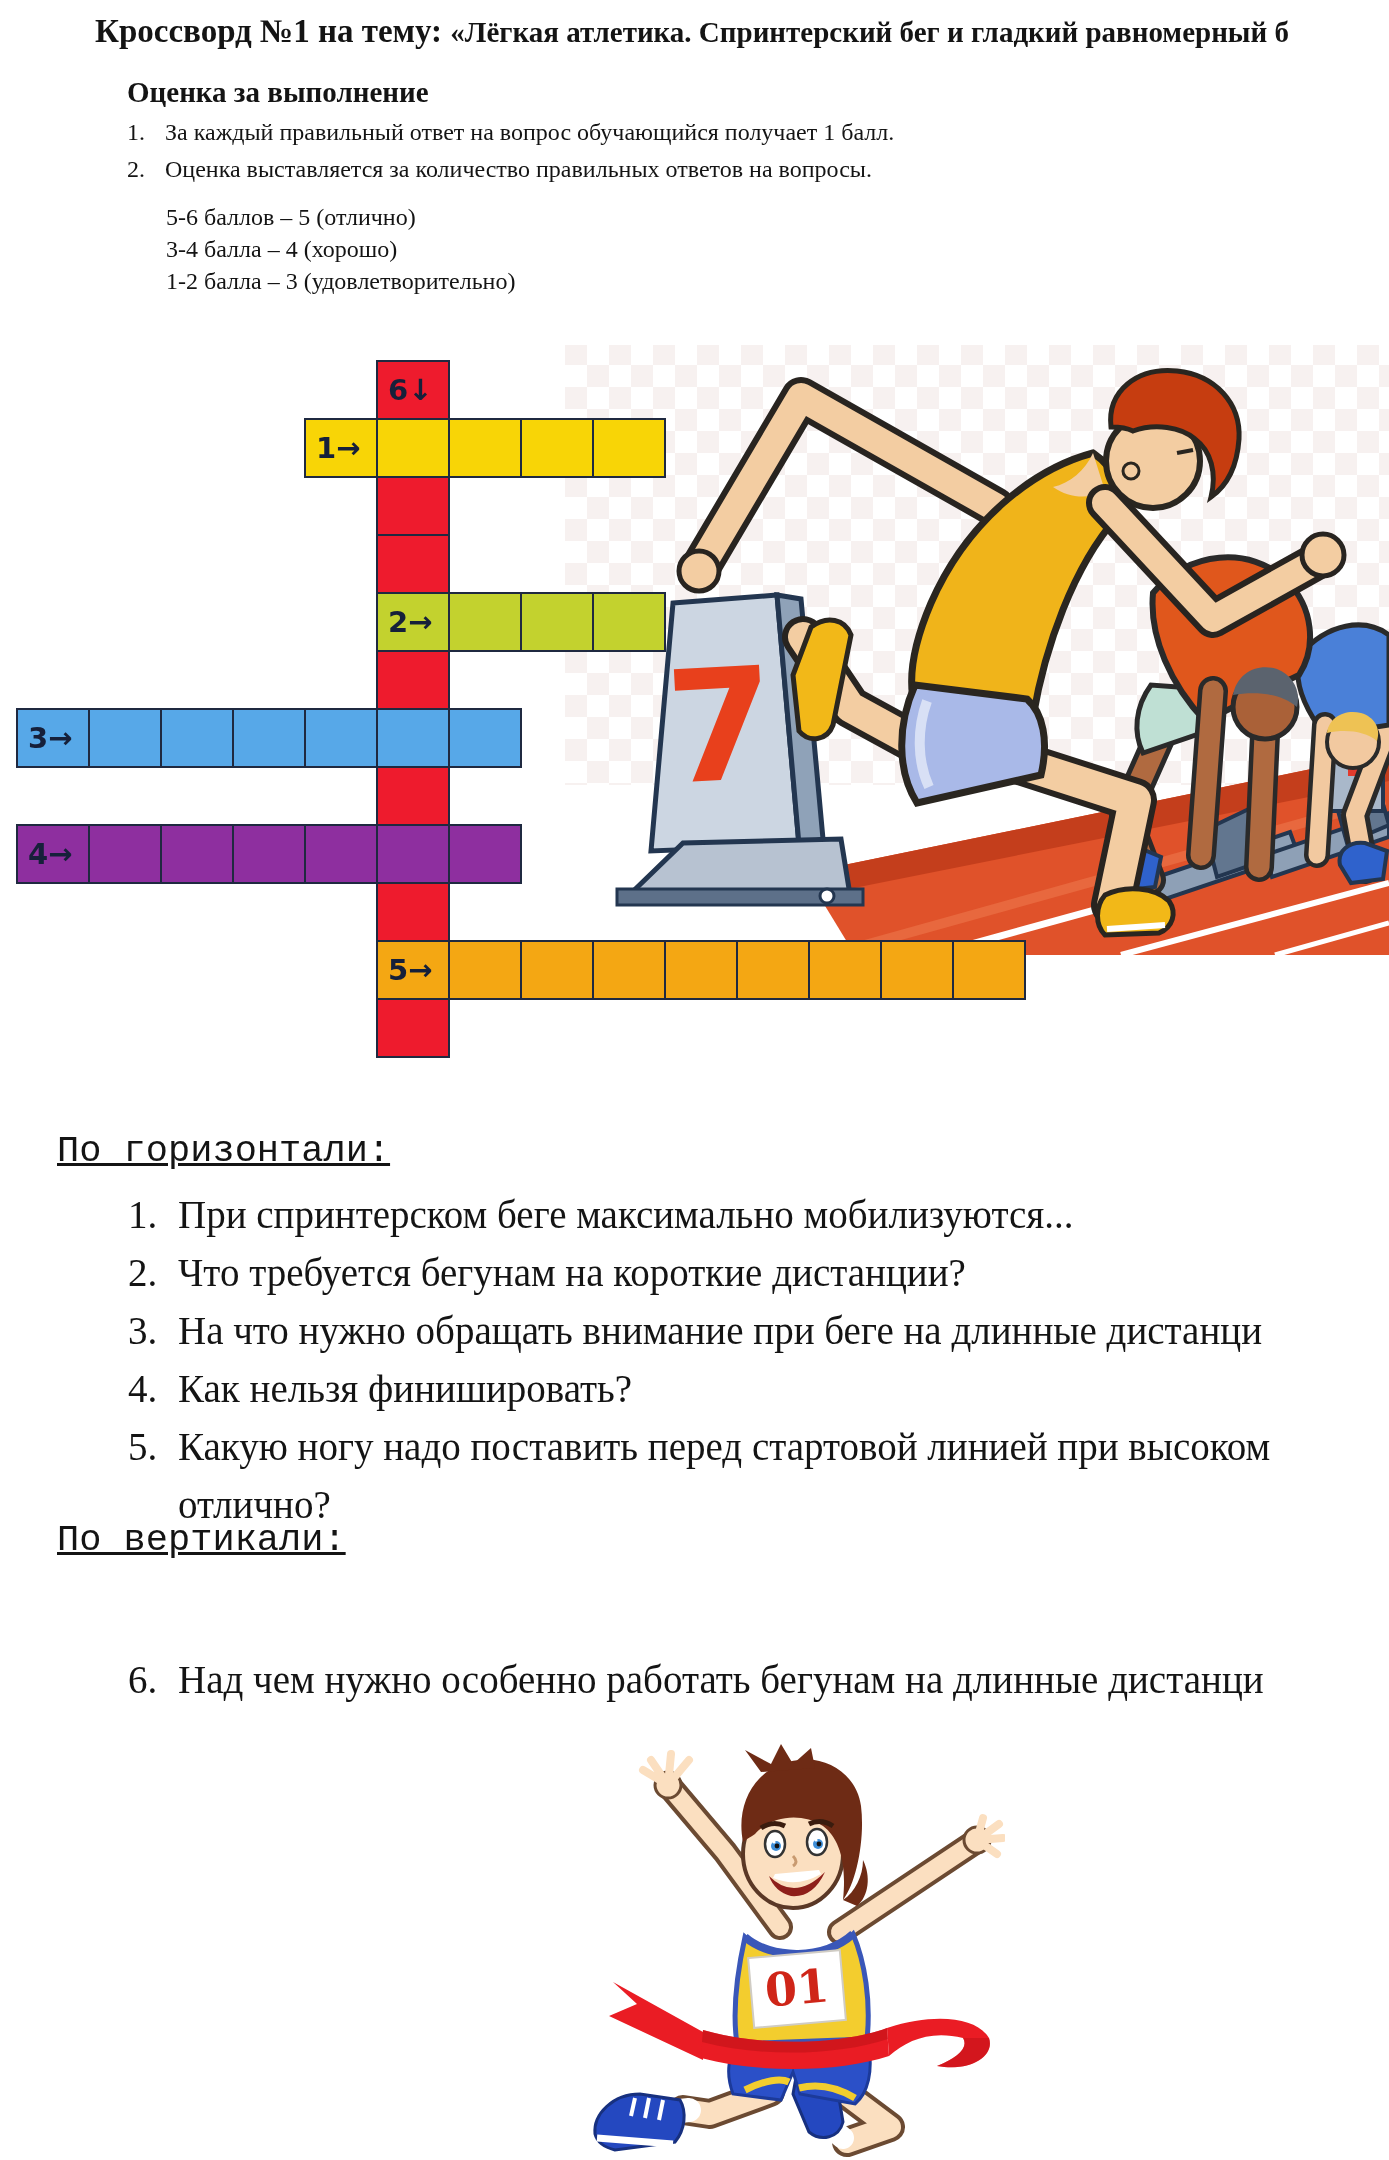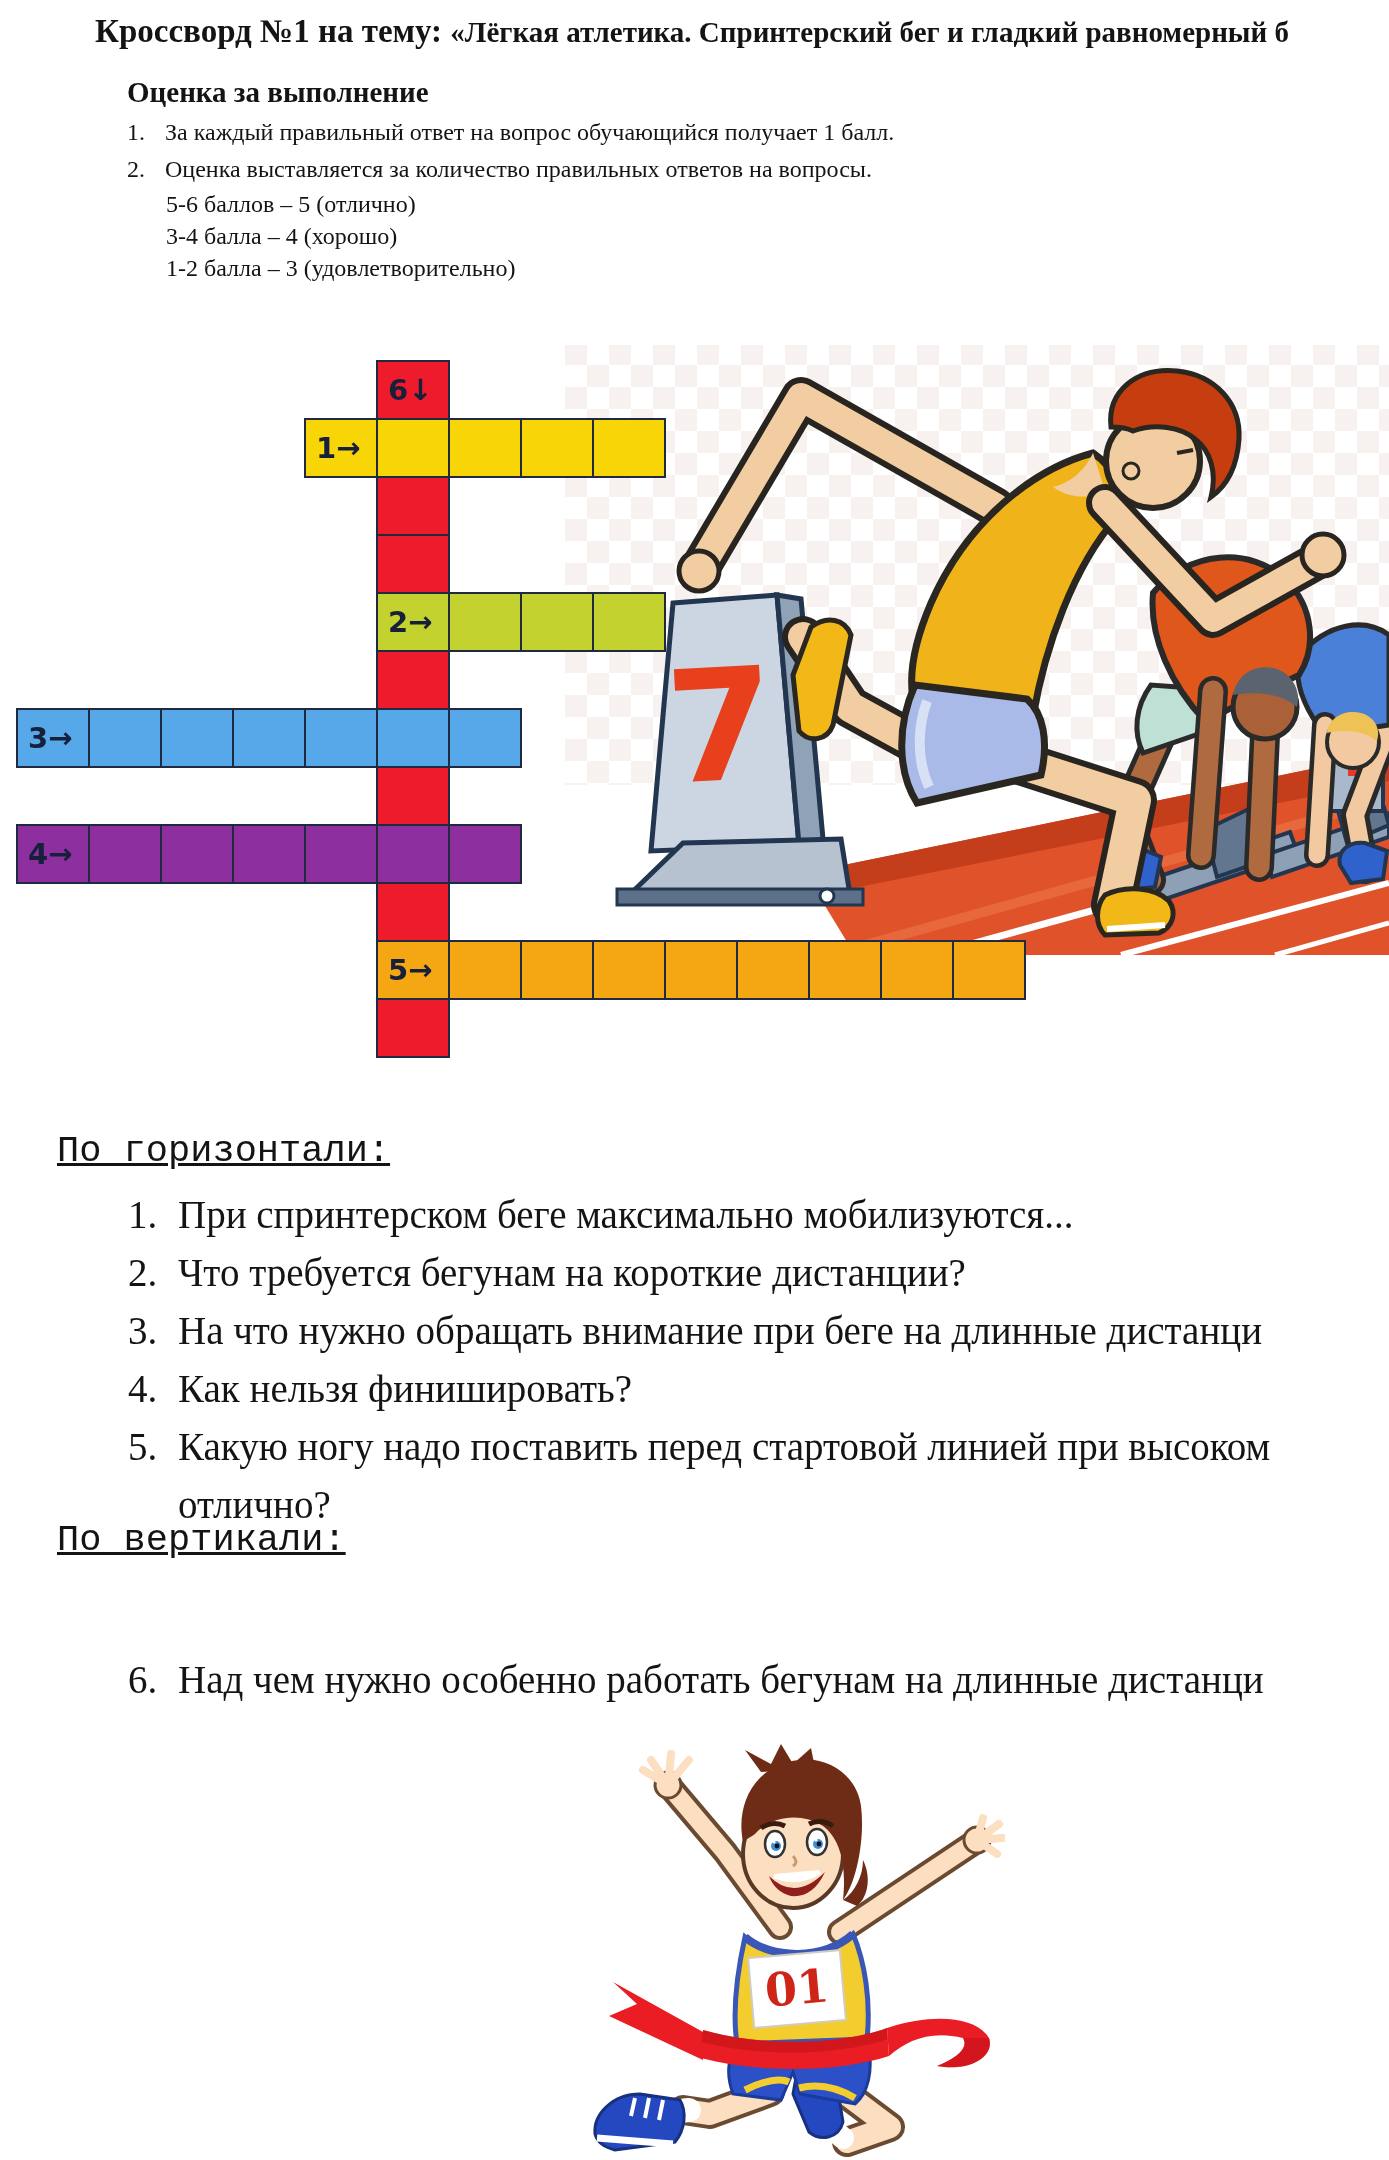--- a/index.html
+++ b/index.html
@@ -10,21 +10,21 @@
   }
   
   .title{position:absolute;left:95px;top:8px;white-space:nowrap;font-weight:bold;line-height:46px;}
   .title .t1{font-size:33px;}
   .title .t2{font-size:29px;}
   
   .scoring{position:absolute;left:127px;top:70px;width:1200px;}
   .scoring-heading{font-size:29px;font-weight:bold;line-height:44px;margin:0;}
   .s-item{display:flex;font-size:24px;line-height:37px;white-space:nowrap;}
   .s-num{width:38px;flex:none;}
-  .s-scale{margin-left:39px;margin-top:0;}
+  .s-scale{margin-left:39px;margin-top:13px;}
   .s-scale div{font-size:24px;line-height:32px;white-space:nowrap;}
   
   .cw-grid{position:absolute;left:0;top:0;width:1389px;height:2160px;pointer-events:none;}
   .cw-cell{
     position:absolute;box-sizing:border-box;border:2px solid #1f2940;
     display:flex;align-items:center;
     font-family:"DejaVu Sans",sans-serif;font-weight:bold;font-size:29px;color:#16203a;
     padding-left:10px;
   }
   

